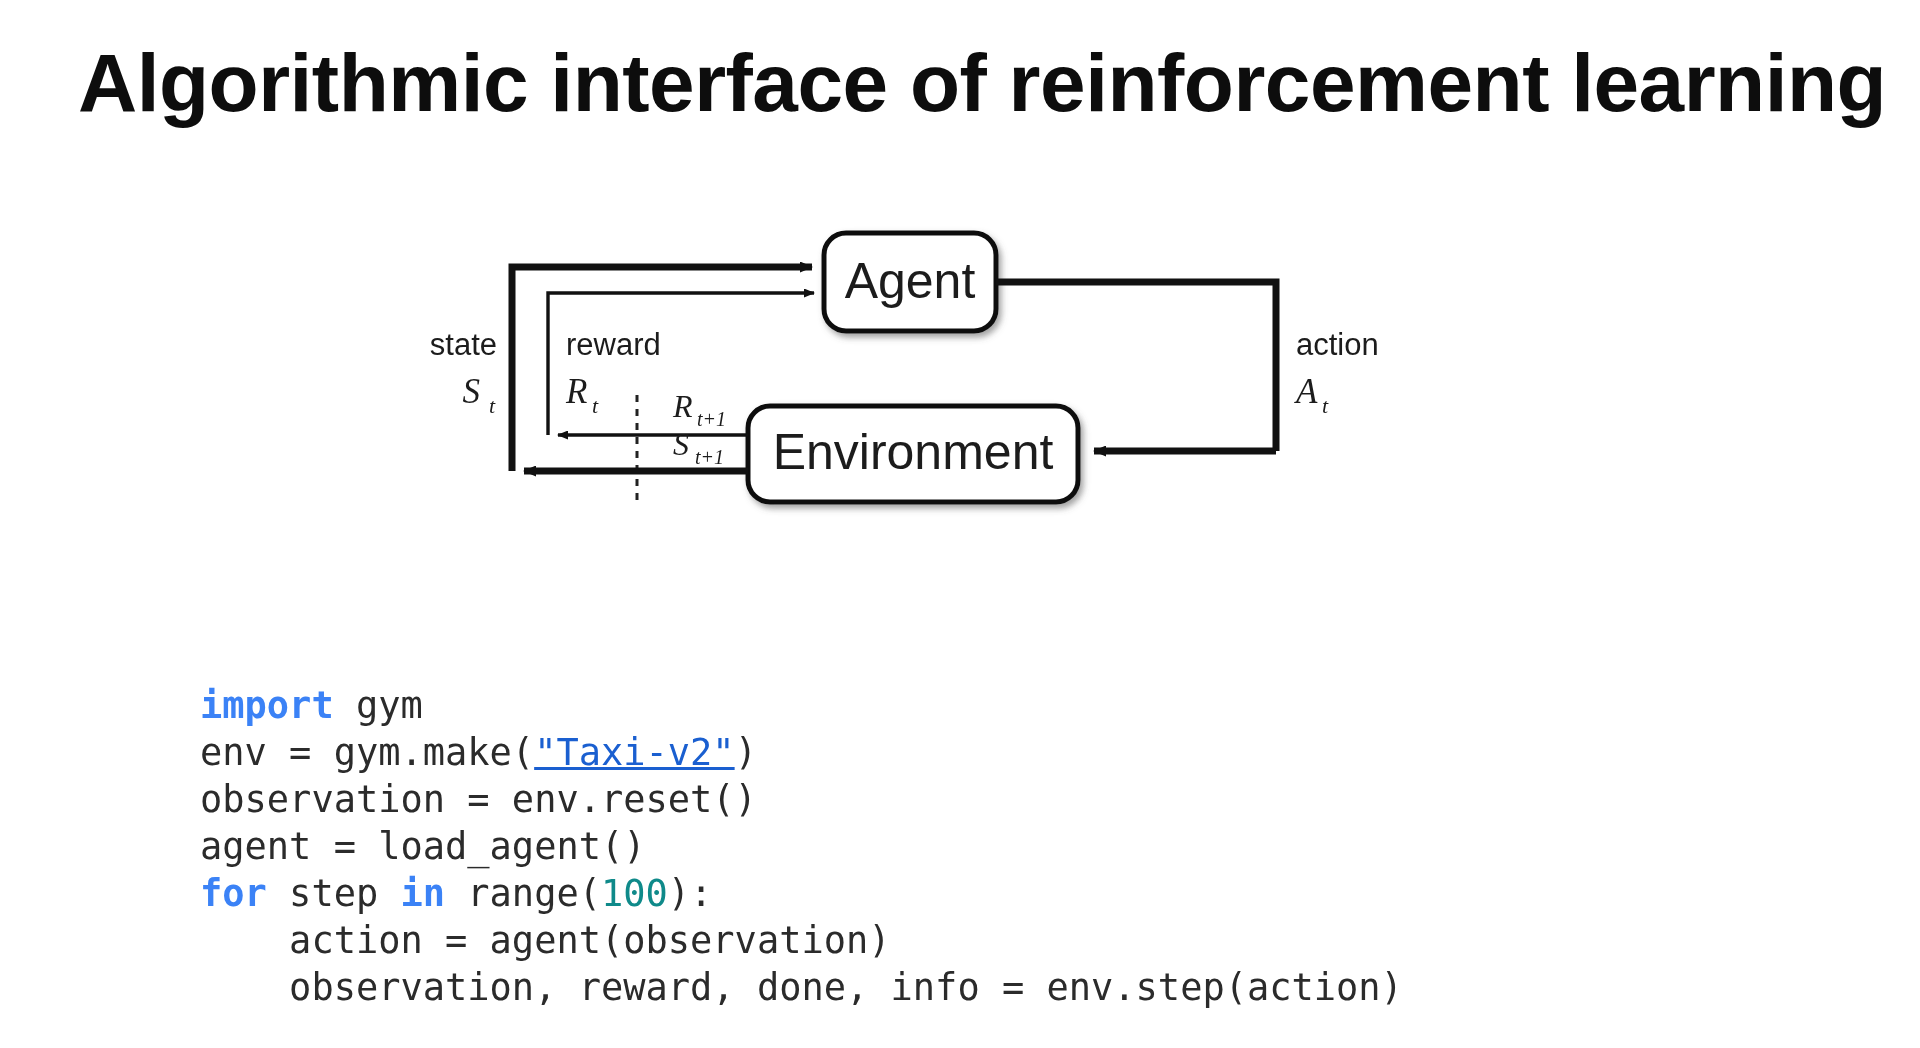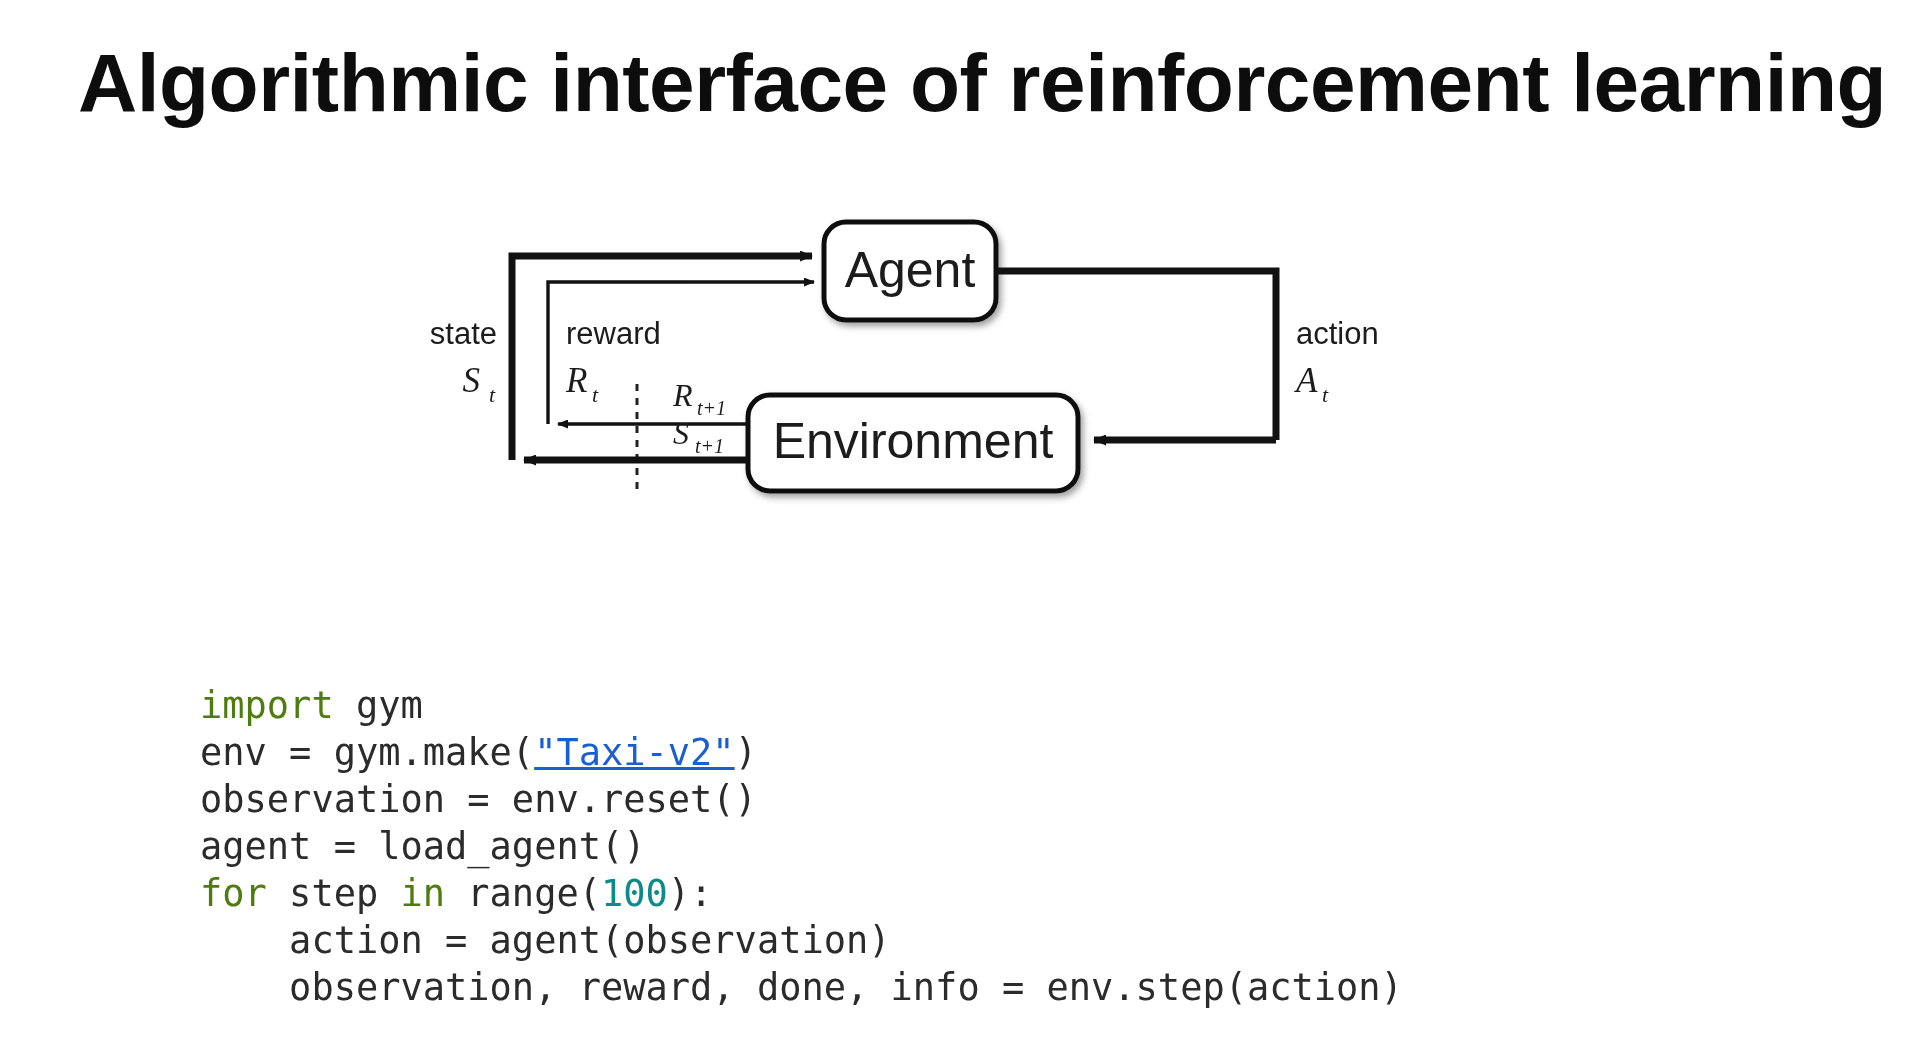--- a/index.html
+++ b/index.html
@@ -29,21 +29,21 @@
     line-height: 1.0;
     letter-spacing: -0.5px;
     color: #0d0d0d;
     white-space: nowrap;
   }
 
   
   #diagram-wrap {
     position: absolute;
     left: 0px;
-    top: 184px;
+    top: 195px;
     width: 1587px;
     height: 340px;
   }
   #rl-diagram {
     display: block;
   }
 
   
   #code-block {
     position: absolute;
@@ -54,22 +54,22 @@
     line-height: 47px;
     color: #2b2b2b;
     white-space: pre;
     letter-spacing: 0px;
   }
   #code-block .ln {
     display: block;
     white-space: pre;
   }
   .kw {
-    font-weight: normal;
-    color: #4d7c0f;
+    font-weight: bold;
+    color: #3b82f6;
   }
   .num {
     color: #0f8a8a;
     margin-top: 36px;
   }
   .lnk {
     color: #1a5fd0;
     text-decoration: underline;
   }
 </style>

